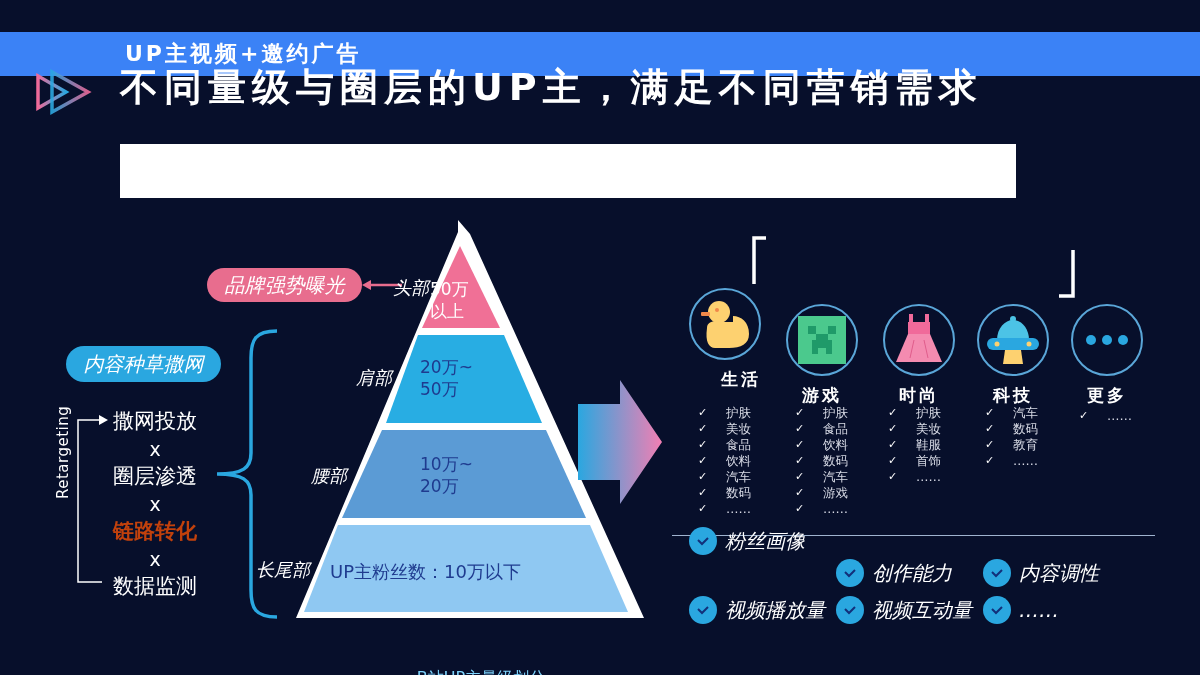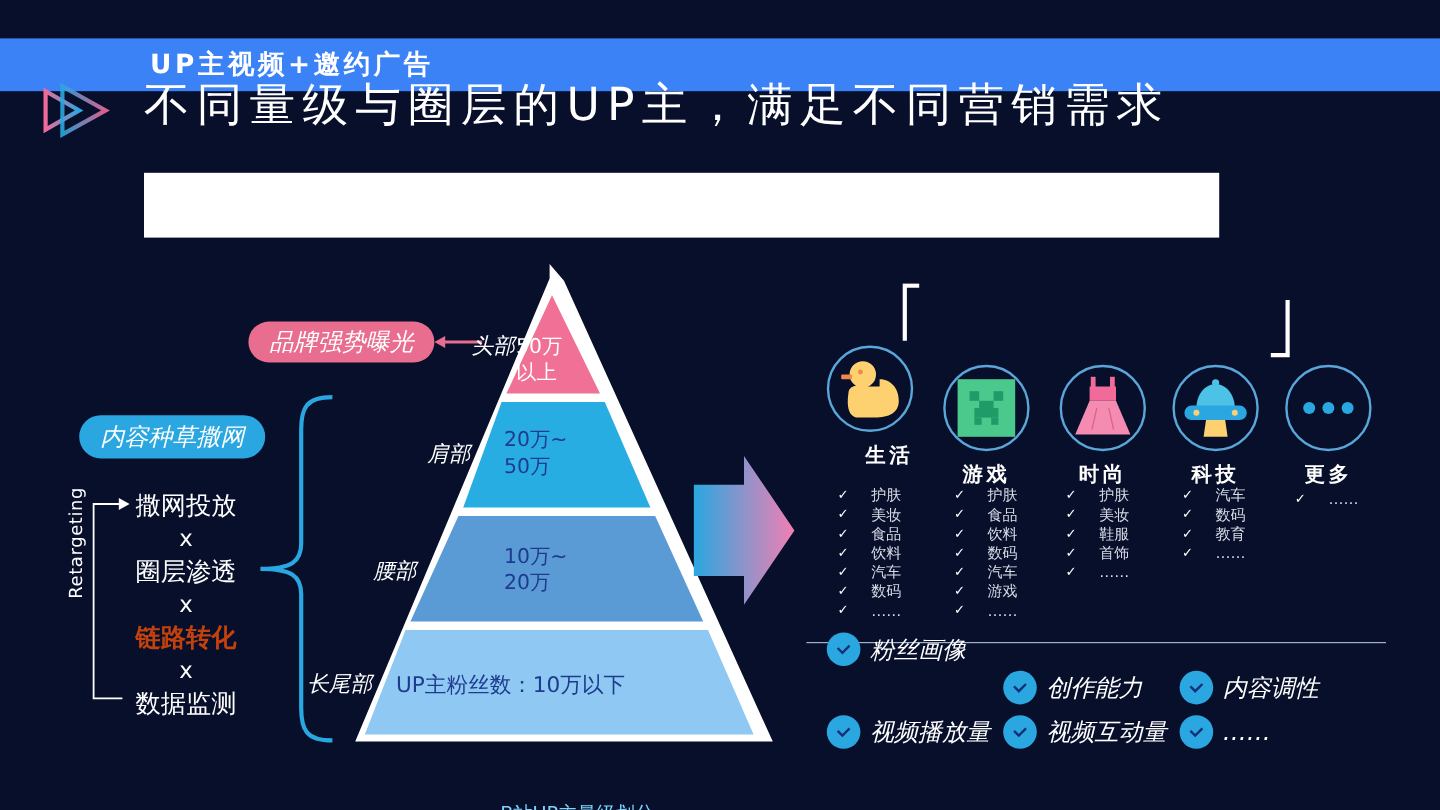--- a/index.html
+++ b/index.html
@@ -1,21 +1,21 @@
 <!DOCTYPE html>
 <html><head>
 <meta charset="utf-8">
 <style>
   * { box-sizing: border-box; margin: 0; padding: 0; }
   html, body { width: 1200px; height: 675px; overflow: hidden; }
   body { background: #070f2b; font-family: "DejaVu Sans", "Liberation Sans", sans-serif; color: #fff; position: relative; }
   .topbar { position: absolute; left: 0; top: 0; width: 1200px; height: 44px; background: #3b82f6; margin-top: 32px; }
   .topbar-title { position: absolute; left: 125px; top: 7px; font-size: 22px; font-weight: bold; letter-spacing: 3px; color: #fff; }
   .logo { position: absolute; left: 32px; top: 68px; width: 60px; height: 48px; }
-  .main-title { position: absolute; left: 120px; top: 62px; font-size: 38px; font-weight: normal; letter-spacing: 6px; color: #fff; white-space: nowrap; }
+  .main-title { position: absolute; left: 120px; top: 62px; font-size: 38px; font-weight: bold; letter-spacing: 6px; color: #fff; white-space: nowrap; }
   .white-bar { position: absolute; left: 120px; top: 144px; width: 896px; height: 54px; background: #fff; }
 
   .abs { position: absolute; }
 
   .pill-brand { left: 207px; top: 268px; width: 155px; height: 34px; border-radius: 17px; background: #e86d8e; color: #fff; font-size: 20px; font-style: italic; text-align: center; line-height: 34px; }
   .pill-seed { left: 66px; top: 346px; width: 155px; height: 36px; border-radius: 18px; background: #2aa7e0; color: #fff; font-size: 20px; font-style: italic; text-align: center; line-height: 36px; }
 
   .tier-label { font-size: 18px; font-style: italic; color: #fff; white-space: nowrap; }
   .tier-text { font-size: 17px; text-align: left; line-height: 22px; }
 

